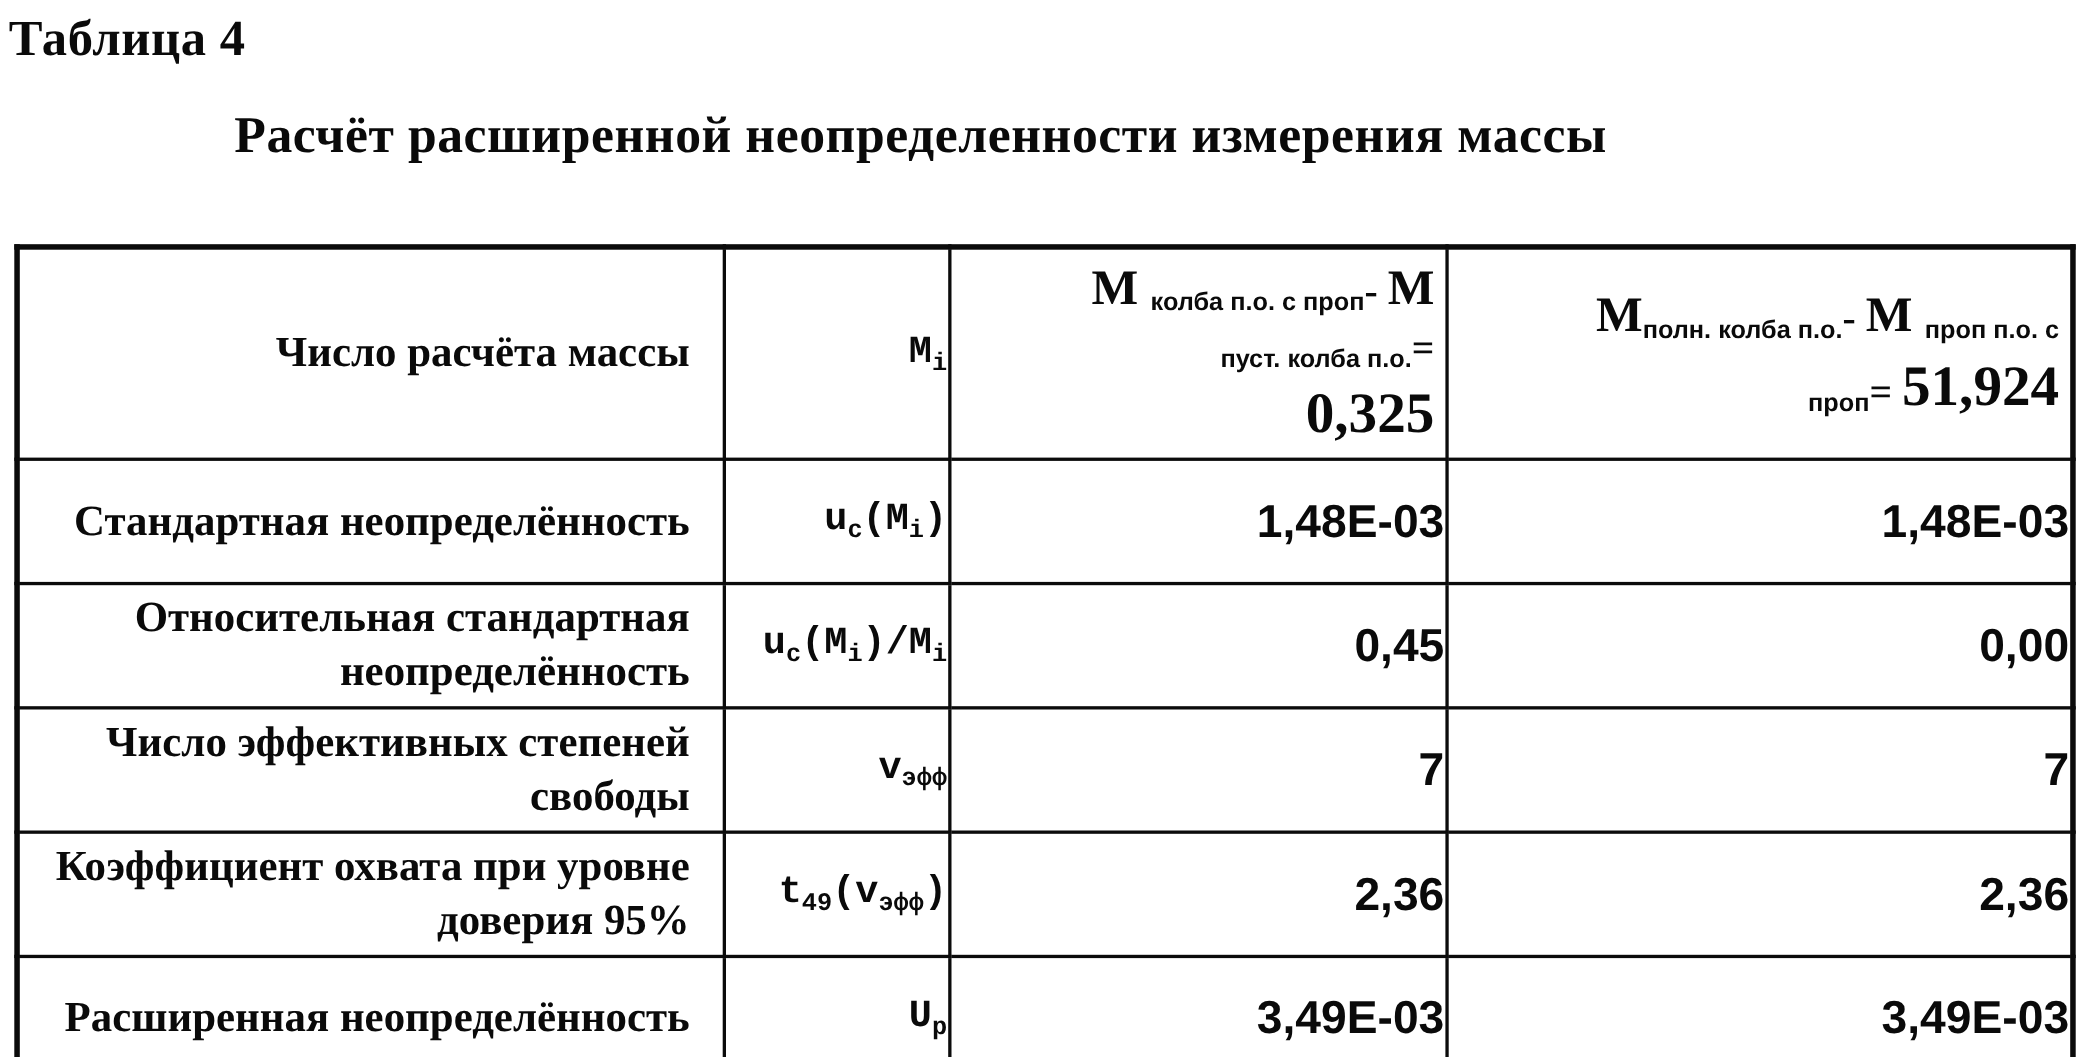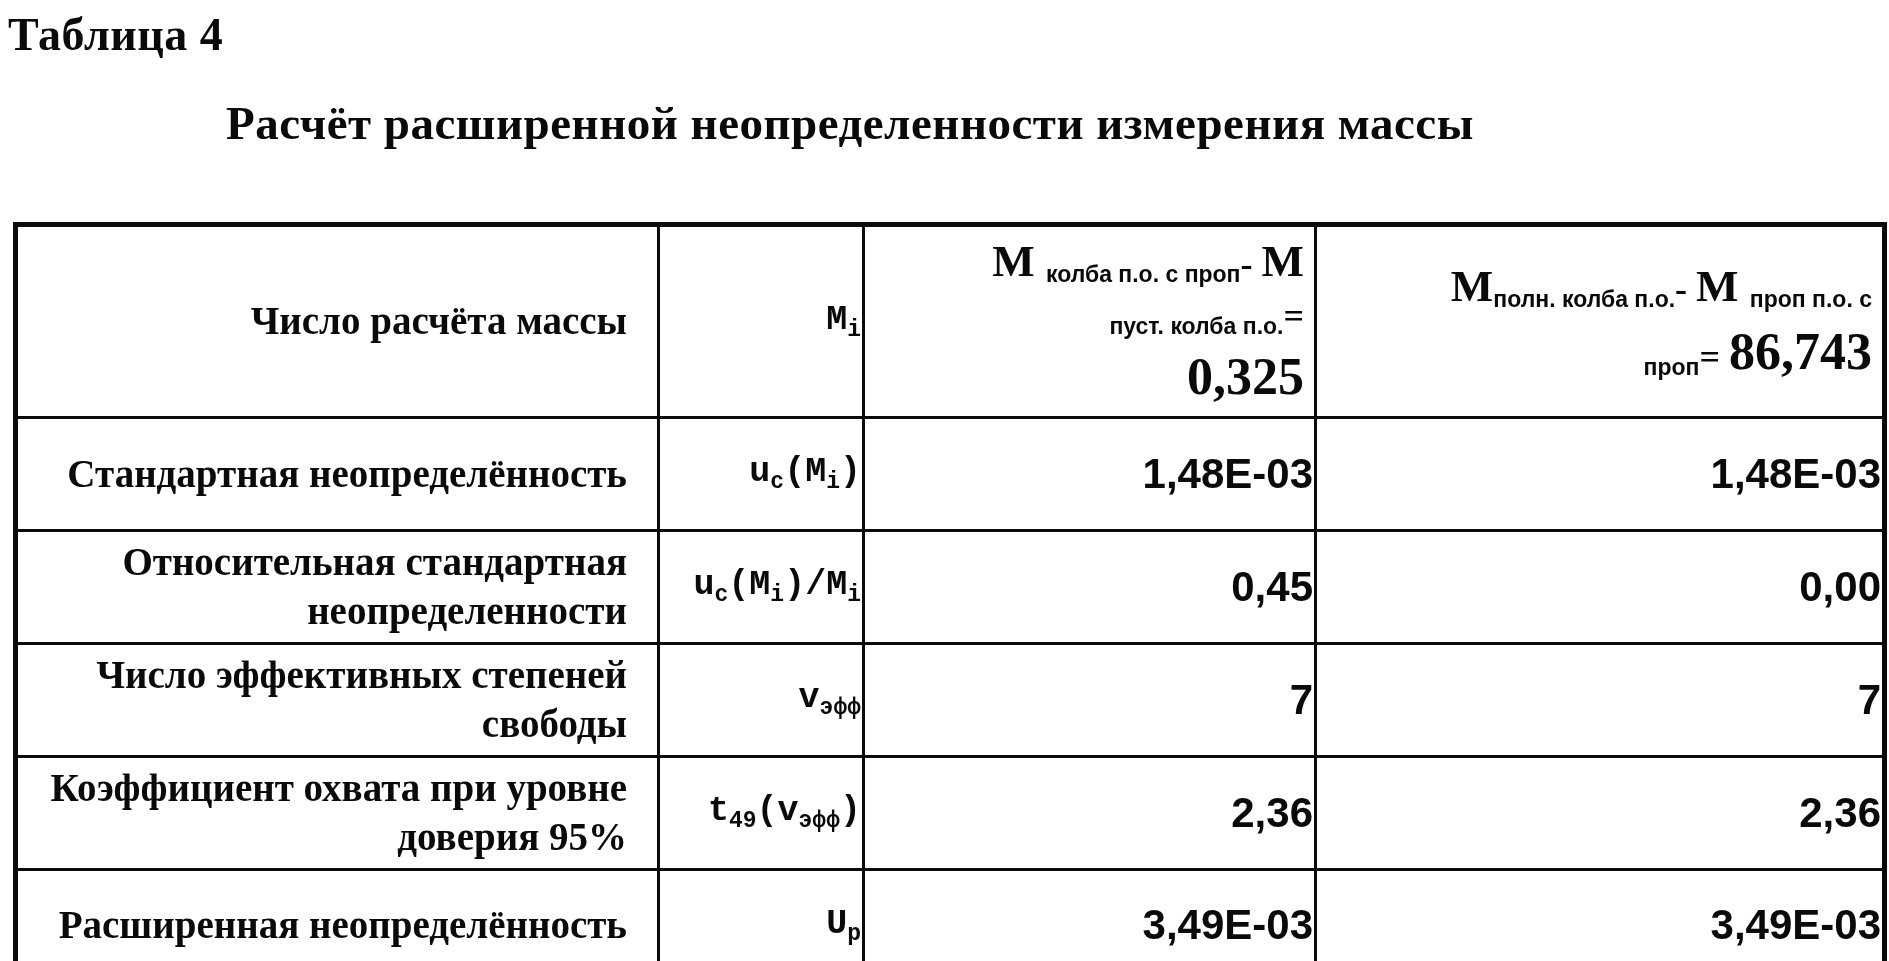--- a/index.html
+++ b/index.html
@@ -19,21 +19,21 @@
     position: absolute;
     left: 8px;
     top: 8px;
     font-size: 46px;
     font-weight: 600;
     letter-spacing: 0.5px;
     white-space: nowrap;
   }
   .page-title {
     position: absolute;
-    left: 226px;
+    left: 213px;
     top: 96px;
     font-size: 47px;
     font-weight: 600;
     letter-spacing: 0.5px;
     white-space: nowrap;
   }
   table.unc-table {
     position: absolute;
     left: 13px;
     top: 222px;
@@ -114,32 +114,32 @@
     <col style="width:643px">
     <col style="width:205px">
     <col style="width:452px">
     <col style="width:569px">
   </colgroup>
   <thead>
     <tr class="header-row">
       <th class="label-cell">Число расчёта массы</th>
       <th class="symbol-cell"><span>M</span><span class="sub">i</span></th>
       <th class="formula-cell"><span class="k-var">M </span><span class="sub">колба п.о. с проп</span><span class="k-op">- </span><span class="k-var">M</span><br><span class="sub">пуст. колба п.о.</span><span class="k-op">=</span><br><span class="k-num">0,325</span></th>
-      <th class="formula-cell"><span class="k-var">M</span><span class="sub">полн. колба п.о.</span><span class="k-op">- </span><span class="k-var">M </span><span class="sub">проп п.о. с</span><br><span class="sub">проп</span><span class="k-op">= </span><span class="k-num">86,743</span></th>
+      <th class="formula-cell"><span class="k-var">M</span><span class="sub">полн. колба п.о.</span><span class="k-op">- </span><span class="k-var">M </span><span class="sub">проп п.о. с</span><br><span class="sub">проп</span><span class="k-op">= </span><span class="k-num">51,924</span></th>
     </tr>
   </thead>
   <tbody>
     <tr class="data-row">
       <td class="label-cell">Стандартная неопределённость</td>
       <td class="symbol-cell"><span>u</span><span class="sub">c</span><span>(M</span><span class="sub">i</span><span>)</span></td>
       <td class="value-cell">1,48E-03</td>
       <td class="value-cell">1,48E-03</td>
     </tr>
     <tr class="data-row">
-      <td class="label-cell">Относительная стандартная неопределенности</td>
+      <td class="label-cell">Относительная стандартная неопределённость</td>
       <td class="symbol-cell"><span>u</span><span class="sub">c</span><span>(M</span><span class="sub">i</span><span>)/M</span><span class="sub">i</span></td>
       <td class="value-cell">0,45</td>
       <td class="value-cell">0,00</td>
     </tr>
     <tr class="data-row">
       <td class="label-cell">Число эффективных степеней свободы</td>
       <td class="symbol-cell"><span>v</span><span class="sub">эфф</span></td>
       <td class="value-cell">7</td>
       <td class="value-cell">7</td>
     </tr>

